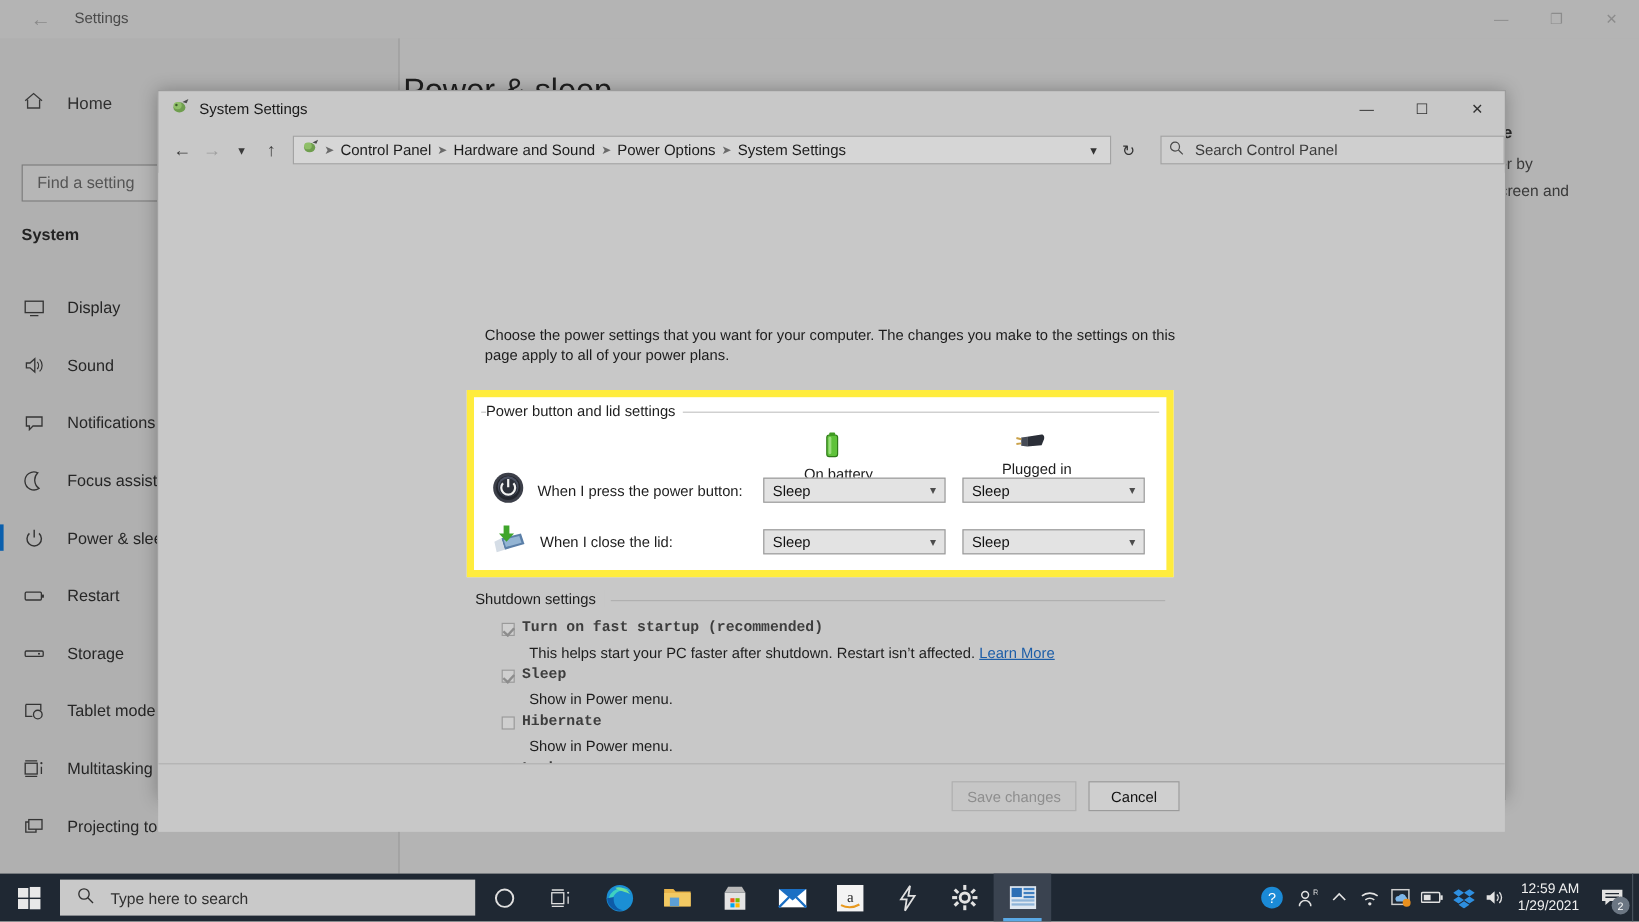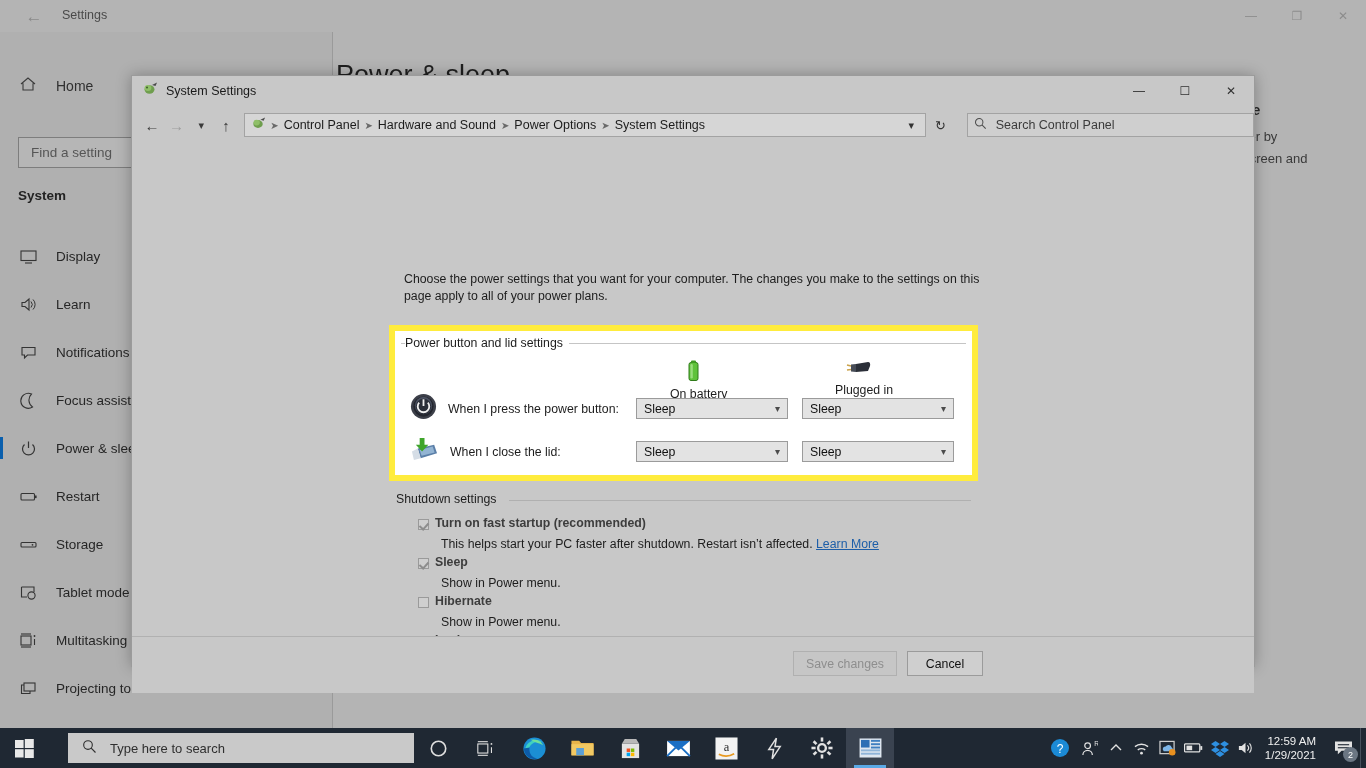--- a/index.html
+++ b/index.html
@@ -181,21 +181,21 @@
   }
   .combo .chev{
     margin-left:auto; margin-right:7px; font-size:10px; color:#4c4c4c;
   }
 
   
   .sd-wrap{ position:absolute; left:264px; top:348px; width:575px; }
   .sd-legend{ position:absolute; left:0; top:0; font-size:12.3px; color:#1d1d1d; background:#c8c8c8; padding-right:7px; z-index:2;}
   .sd-line{ position:absolute; left:113px; right:0; top:8px; height:1px; background:#b0b0b0; }
   .sd-items{ position:absolute; left:22px; top:24px; width:553px; }
-  .sd-row{ display:flex; align-items:flex-start; height:19px; }
+  .sd-row{ display:flex; align-items:flex-start; height:19px;font-family:Liberation Mono, monospace; }
   .chk{
     width:11px; height:11px; border:1px solid #9a9a9a; background:#cfcfcf;
     margin-top:3px; margin-right:6px; position:relative; flex:0 0 auto;
   }
   .chk.on::after{
     content:""; position:absolute; left:2px; top:1px; width:4px; height:7px;
     border:solid #8d8d8d; border-width:0 2px 2px 0; transform:rotate(42deg);
   }
   .sd-label{ font-size:12.3px; color:#3d3d3d; font-weight:bold; }
   .sd-note{ font-size:12.3px; color:#1d1d1d; margin-left:23px; line-height:18px; }
@@ -216,21 +216,21 @@
   
   .taskbar{
     position:absolute; left:0; bottom:0; width:1366px; height:40px;
     background:#1f2833;
     display:flex; align-items:center;
   }
   .start{
     width:48px; height:40px; display:flex; align-items:center; justify-content:center;
   }
   .tb-search{
-    width:346px; height:30px; background:#c9c9c9; margin-left:20px;
+    width:346px; height:30px; background:#c9c9c9; margin-left:2px;
     display:flex; align-items:center; padding-left:14px;
     font-size:13px; color:#2f2f2f;
   }
   .tb-search .mag{ margin-right:13px; color:#2f2f2f; font-size:14px; }
   .tb-icon{
     width:48px; height:40px; display:flex; align-items:center; justify-content:center;
     position:relative;
   }
   .tb-icon.active{ background:#3a4350; }
   .tb-icon.active::after{
@@ -295,21 +295,21 @@
           <div class="tx">Display</div>
         </div>
         <div class="side-item">
           <div class="ic">
             <svg width="19" height="19" viewBox="0 0 19 19">
                 <path d="M3 7.5 H6 L10 4 V15 L6 11.5 H3 Z" fill="none" stroke="#343434" stroke-width="1.1"></path>
                 <path d="M12 6.5 a4.5 4.5 0 0 1 0 6" fill="none" stroke="#343434" stroke-width="1"></path>
                 <path d="M14 4.5 a7 7 0 0 1 0 10" fill="none" stroke="#343434" stroke-width="1"></path>
               </svg>
           </div>
-          <div class="tx">Learn</div>
+          <div class="tx">Sound</div>
         </div>
         <div class="side-item">
           <div class="ic">
             <svg width="19" height="19" viewBox="0 0 19 19">
                 <path d="M3 4.5 H16 V12 H8.5 L5.5 15 V12 H3 Z" fill="none" stroke="#343434" stroke-width="1.1"></path>
               </svg>
           </div>
           <div class="tx">Notifications</div>
         </div>
         <div class="side-item">

